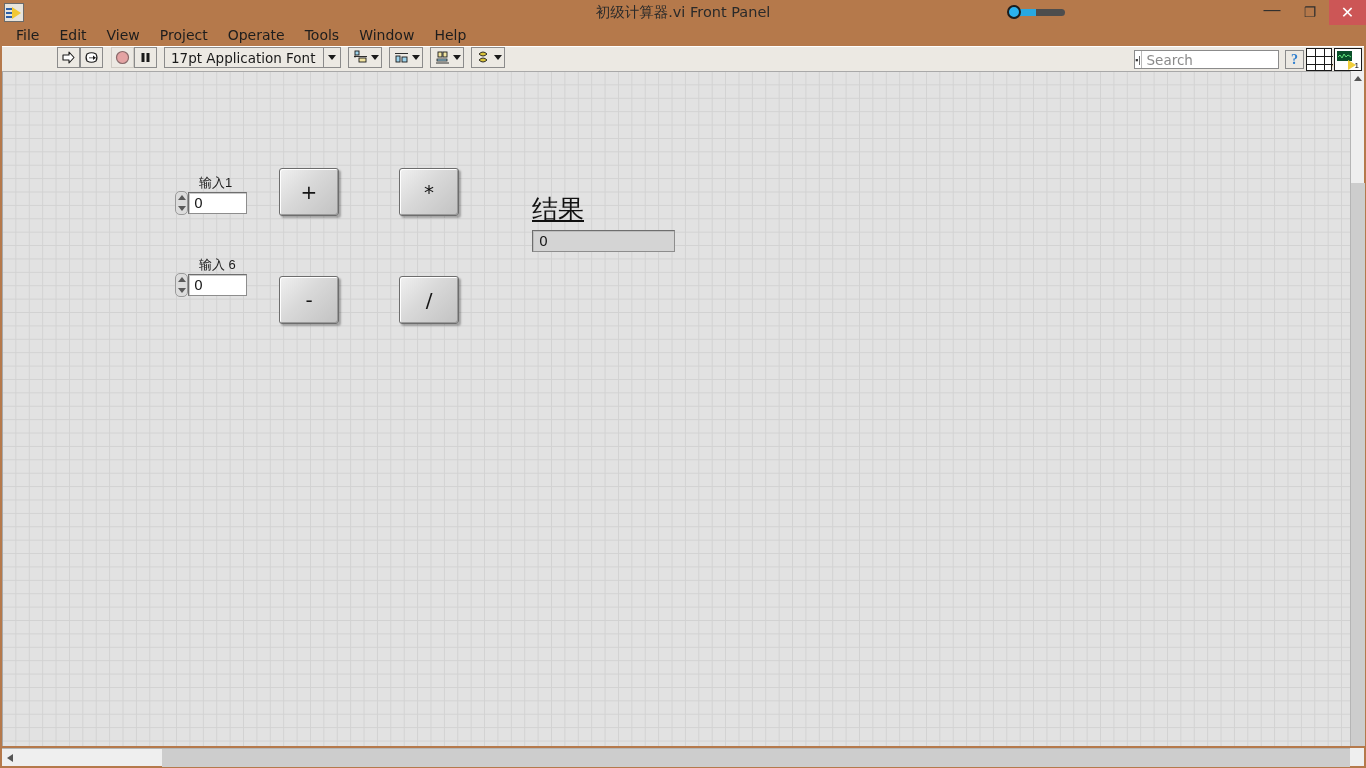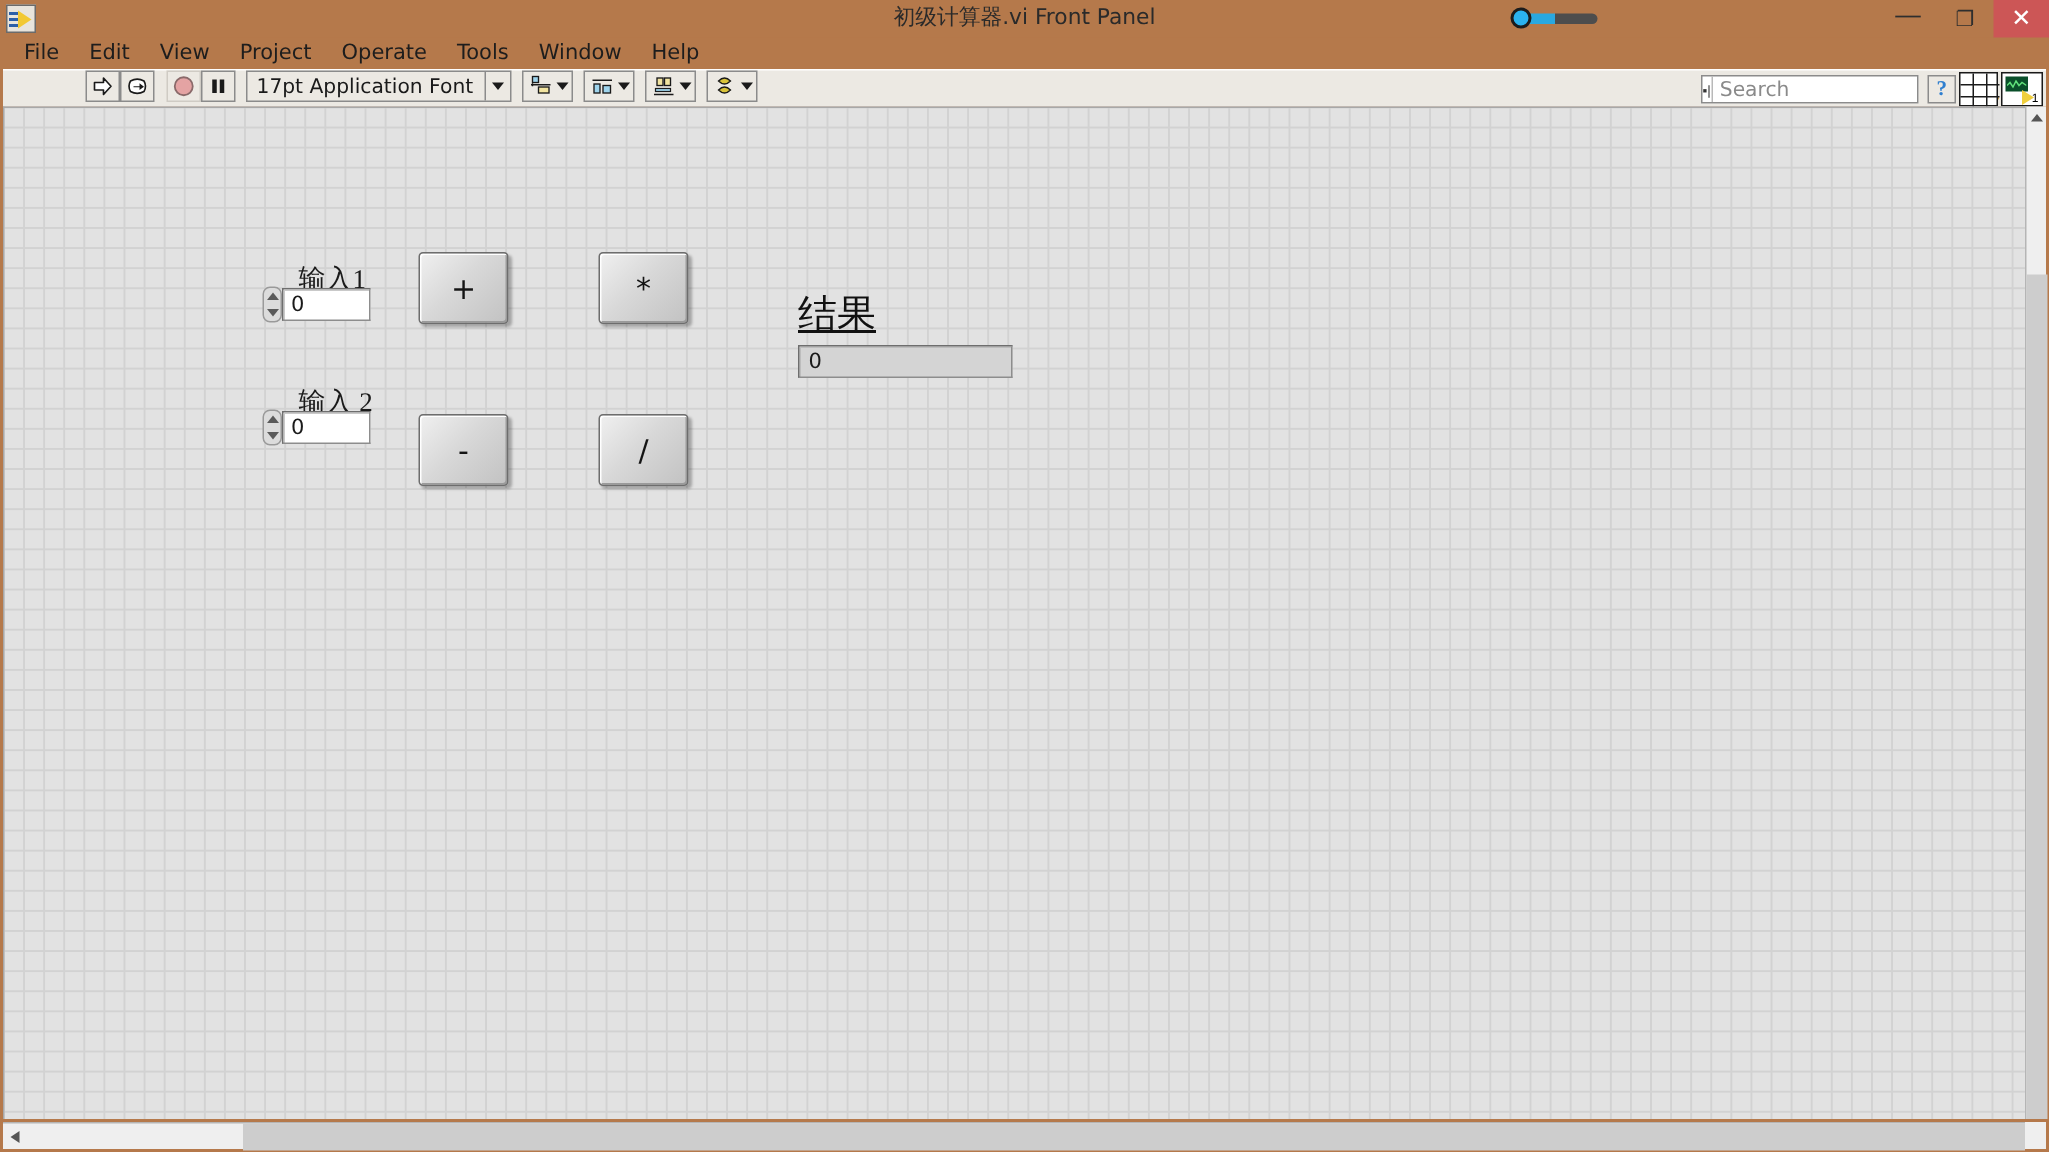--- a/index.html
+++ b/index.html
@@ -189,22 +189,22 @@
     background-position: -1px -1px;
     overflow: hidden;
     border-left: 1px solid #a8a8a8;
     border-top: 1px solid #a8a8a8;
   }
 
   
   .num-ctrl { position:absolute; }
   .num-label {
     position:absolute; left:24px; top:0;
-    font-size:18px; color:#1a1a1a; white-space:nowrap;
-    font-family:Liberation Serif, serif;
+    font-size:13px; color:#1a1a1a; white-space:nowrap;
+    font-family:Liberation Sans, sans-serif;
   }
   .spinner {
     position:absolute; left:0; top:17px;
     width:13px; height:24px;
     background:#dcdcdc;
     border:1px solid #9a9a9a;
     border-radius:5px;
   }
   .spinner .up, .spinner .dn {
     position:absolute; left:2px; width:0; height:0;
@@ -472,21 +472,21 @@
       <div class="spinner">
         <div class="up"></div>
         <div class="dn"></div>
       </div>
       <div class="num-box">
         <div class="val">0</div>
       </div>
     </div>
 
     <div class="num-ctrl" style="left:172px; top:184px;">
-      <div class="num-label">输入 2</div>
+      <div class="num-label">输入 6</div>
       <div class="spinner">
         <div class="up"></div>
         <div class="dn"></div>
       </div>
       <div class="num-box">
         <div class="val">0</div>
       </div>
     </div>
 
     <div class="op-btn" style="left:276px; top:96px;">

